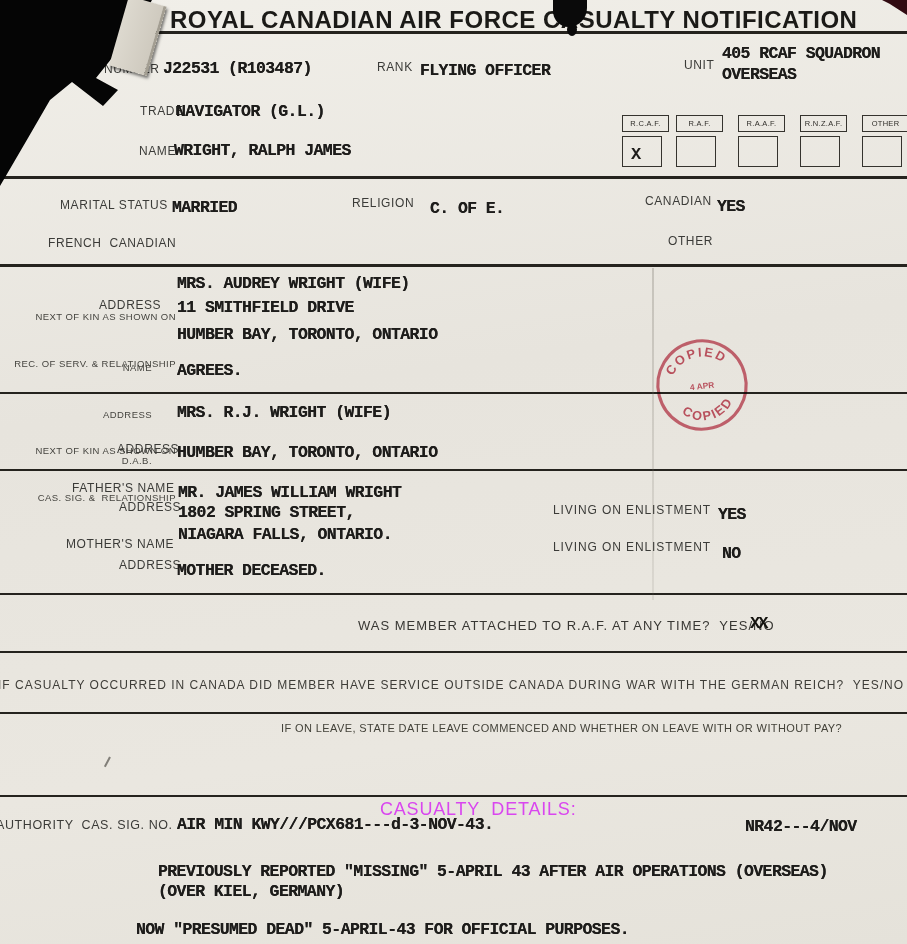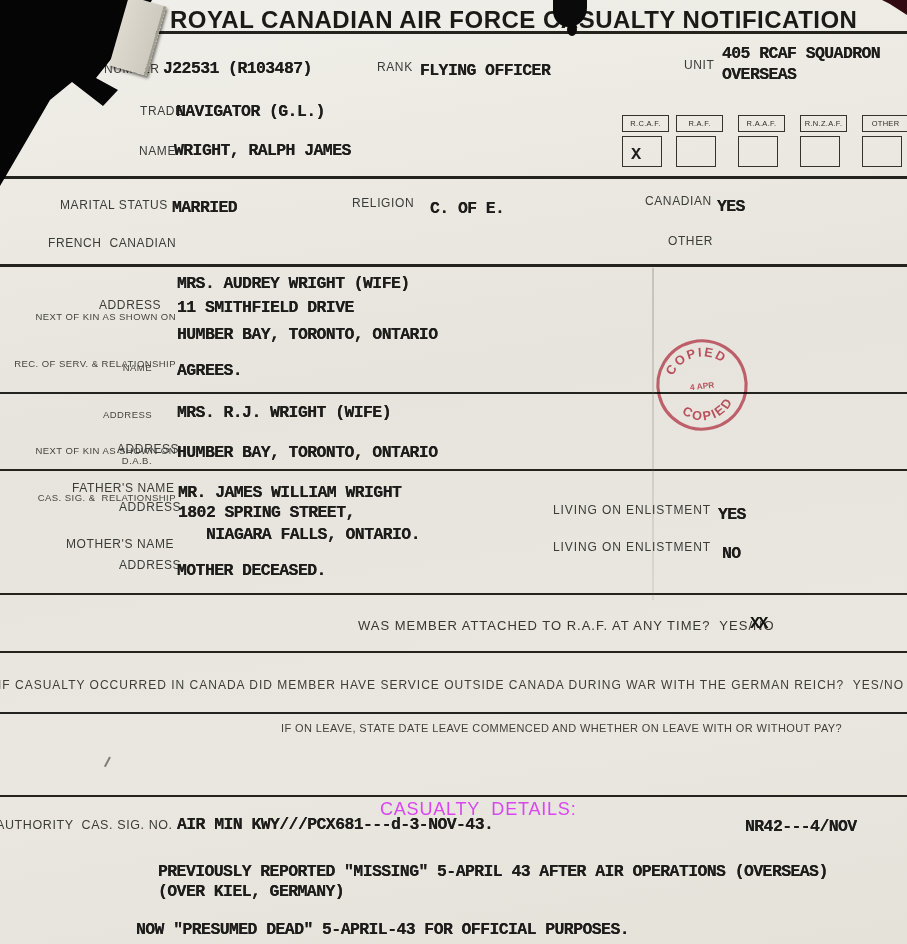--- a/index.html
+++ b/index.html
@@ -137,21 +137,21 @@
   <div class="type" style="left:177px;top:403px;">MRS. R.J. WRIGHT (WIFE)</div>
   <div class="lbl" style="left:117px;top:442px;">ADDRESS</div>
   <div class="type" style="left:177px;top:443px;">HUMBER BAY, TORONTO, ONTARIO</div>
 
   <div class="rule" style="top:469px;height:2px;"></div>
 
   <div class="lbl" style="left:72px;top:481px;">FATHER'S NAME</div>
   <div class="type" style="left:178px;top:483px;">MR. JAMES WILLIAM WRIGHT</div>
   <div class="lbl" style="left:119px;top:500px;">ADDRESS</div>
   <div class="type" style="left:178px;top:503px;">1802 SPRING STREET,</div>
-  <div class="type" style="left:178px;top:525px;margin-left:28px;">NIAGARA FALLS, ONTARIO.</div>
+  <div class="type" style="left:178px;top:525px;">NIAGARA FALLS, ONTARIO.</div>
   <div class="lbl" style="left:553px;top:503px;letter-spacing:.9px;">LIVING ON ENLISTMENT</div>
   <div class="type" style="left:718px;top:505px;">YES</div>
   <div class="lbl" style="left:66px;top:537px;">MOTHER'S NAME</div>
   <div class="lbl" style="left:553px;top:540px;letter-spacing:.9px;">LIVING ON ENLISTMENT</div>
   <div class="type" style="left:722px;top:544px;">NO</div>
   <div class="lbl" style="left:119px;top:558px;">ADDRESS</div>
   <div class="type" style="left:177px;top:561px;">MOTHER DECEASED.</div>
 
   <div class="rule" style="top:593px;height:2px;"></div>
 

